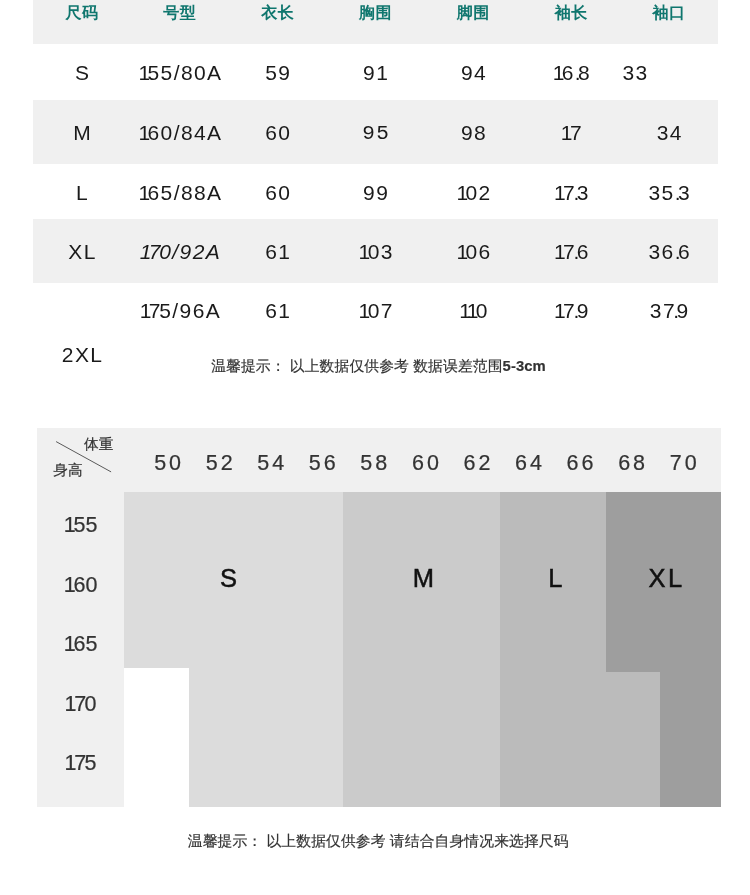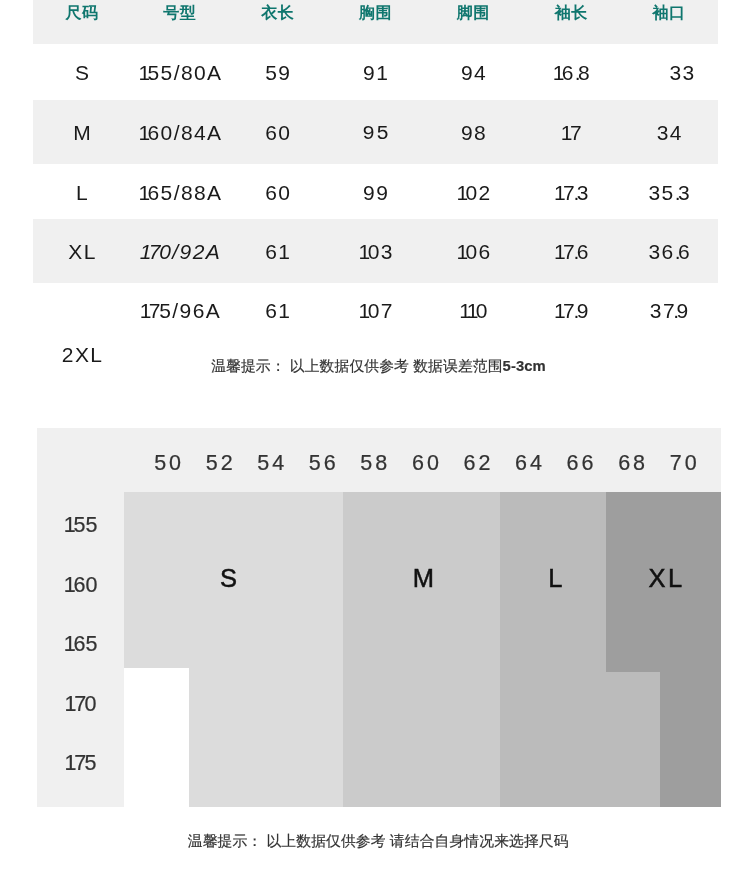--- a/index.html
+++ b/index.html
@@ -92,21 +92,21 @@
           </div>
           <div class="st-cell" style="left: 293.571px; top: 74px;">
             <span class="st-body-txt" style="transform: translateX(-1.3px);"><span>9</span><span class="g1">1</span></span>
           </div>
           <div class="st-cell" style="left: 391.428px; top: 74px;">
             <span class="st-body-txt" style="transform: translateX(0.7px);"><span>9</span><span>4</span></span>
           </div>
           <div class="st-cell" style="left: 489.285px; top: 74px;">
             <span class="st-body-txt" style="transform: translateX(0.7px);"><span class="g1">1</span><span>6</span><span class="gdot">.</span><span>8</span></span>
           </div>
-          <div class="st-cell" style="left: 600px; top: 74px;">
+          <div class="st-cell" style="left: 553px; top: 74px;">
             <span class="st-body-txt" style="transform: translateX(0.7px);"><span>3</span><span>3</span></span>
           </div>
         </div>
         <div>
           <div class="st-cell" style="left: 0px; top: 134.4px;">
             <span class="st-body-txt" style="transform: translateX(0.7px);"><span>M</span></span>
           </div>
           <div class="st-cell" style="left: 97.857px; top: 134.4px;">
             <span class="st-body-txt" style="transform: translateX(0.7px);"><span class="g1">1</span><span>6</span><span>0</span><span class="gslash">/</span><span>8</span><span>4</span><span class="gA">A</span></span>
           </div>
@@ -198,20 +198,27 @@
       </div>
   </div>
 
   <div class="note" style="top:357.3px;left:3.5px">
     <span>温馨提示： 以上数据仅供参考 数据误差范围</span><b>5-3cm</b>
   </div>
 
   <div class="fitgrid">
     <div class="fg-headbg"></div>
     <div class="fg-colbg"></div>
+    <div class="fg-corner">
+      <svg width="86.8" height="64">
+        <line x1="19.1" y1="13.6" x2="74.1" y2="43.9" stroke="#5a5a5a" stroke-width="1"></line>
+      </svg>
+      <span class="lbl" style="left:47px;top:7.5px">体重</span>
+      <span class="lbl" style="left:16.2px;top:33px">身高</span>
+    </div>
     <div id="fg-cells">
         <div class="fg-wlabel" style="left: 100.5px; width: 60px;">50</div>
         <div class="fg-wlabel" style="left: 152.1px; width: 60px;">52</div>
         <div class="fg-wlabel" style="left: 203.6px; width: 60px;">54</div>
         <div class="fg-wlabel" style="left: 255.2px; width: 60px;">56</div>
         <div class="fg-wlabel" style="left: 306.7px; width: 60px;">58</div>
         <div class="fg-wlabel" style="left: 358.3px; width: 60px;">60</div>
         <div class="fg-wlabel" style="left: 409.8px; width: 60px;">62</div>
         <div class="fg-wlabel" style="left: 461.4px; width: 60px;">64</div>
         <div class="fg-wlabel" style="left: 512.9px; width: 60px;">66</div>

